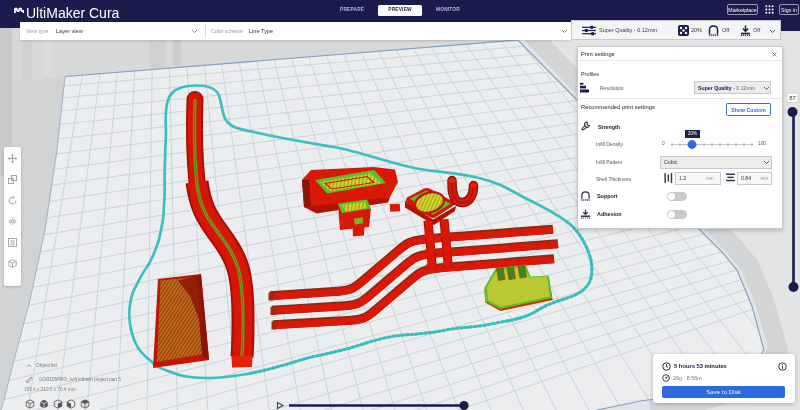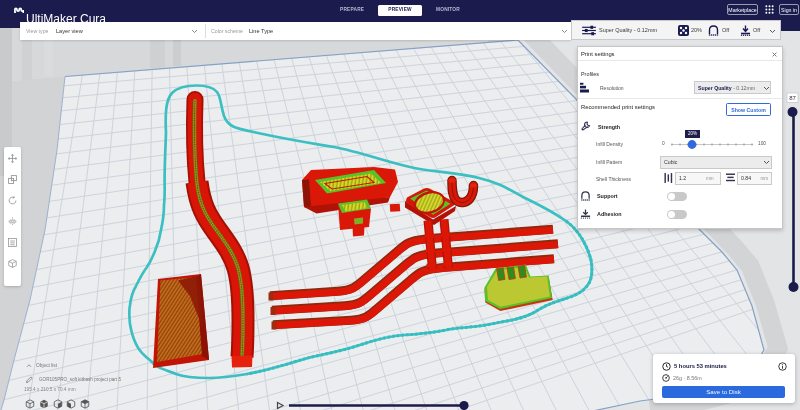--- a/index.html
+++ b/index.html
@@ -140,21 +140,21 @@
 <rect x="787" y="93" width="11" height="9.5" fill="#fff" stroke="#c8c8c8" stroke-width="0.8"></rect>
 <text x="792.5" y="100.2" font-size="6" fill="#333" text-anchor="middle" font-family="Liberation Sans">87</text>
 </svg>
 <div class="abs" style="left:0;top:0;width:800px;height:28px;background:#1b1b4e"></div>
 <div class="abs" style="left:781px;top:0;width:19px;height:31px;background:#1b1b4e"></div>
 <svg class="abs" style="left:13.5px;top:6.5px" width="10" height="6.5" viewBox="0 0 13 8.5">
 <path d="M1.2,7.5 L1.2,3 a1.3,1.3 0 0 1 2.6,0 L3.8,4 a1.5,1.5 0 0 0 3,0 L6.8,3 a1.3,1.3 0 0 1 2.6,0 L9.4,4 a1.5,1.5 0 0 0 3,0 L12.4,7.5" fill="none" stroke="#fff" stroke-width="2.3"></path>
 <circle cx="1.2" cy="7.2" r="1.15" fill="#fff"></circle>
       <circle cx="12.4" cy="7.2" r="1.15" fill="#fff"></circle>
 </svg>
-<div class="abs" style="left:26px;top:12px;font-size:12px;color:#fff">UltiMaker Cura</div>
+<div class="abs" style="left:26px;top:5px;font-size:14px;color:#fff">UltiMaker Cura</div>
 <div class="abs" style="left:340px;top:7px;font-size:4.8px;letter-spacing:0.2px;color:#b9bace;font-weight:bold">PREPARE</div>
 <div class="abs" style="left:378px;top:4.5px;width:44px;height:11px;background:#fff;border-radius:1.5px"></div>
 <div class="abs" style="left:378px;top:7px;width:44px;text-align:center;font-size:4.8px;letter-spacing:0.2px;color:#1b1b4e;font-weight:bold">PREVIEW</div>
 <div class="abs" style="left:436px;top:7px;font-size:4.8px;letter-spacing:0.2px;color:#b9bace;font-weight:bold">MONITOR</div>
 <div class="abs" style="left:727px;top:3.5px;width:31px;height:11.5px;border:0.8px solid #9a9ab5;border-radius:2px;color:#fff;font-size:5.2px;text-align:center;line-height:10.5px">Marketplace</div>
 <svg class="abs" style="left:765px;top:5px" width="9" height="9" viewBox="0 0 10 10">
 <g fill="#fff">
         <circle cx="1.5" cy="1.5" r="1.1"></circle>
         <circle cx="5" cy="1.5" r="1.1"></circle>
         <circle cx="8.5" cy="1.5" r="1.1"></circle>

